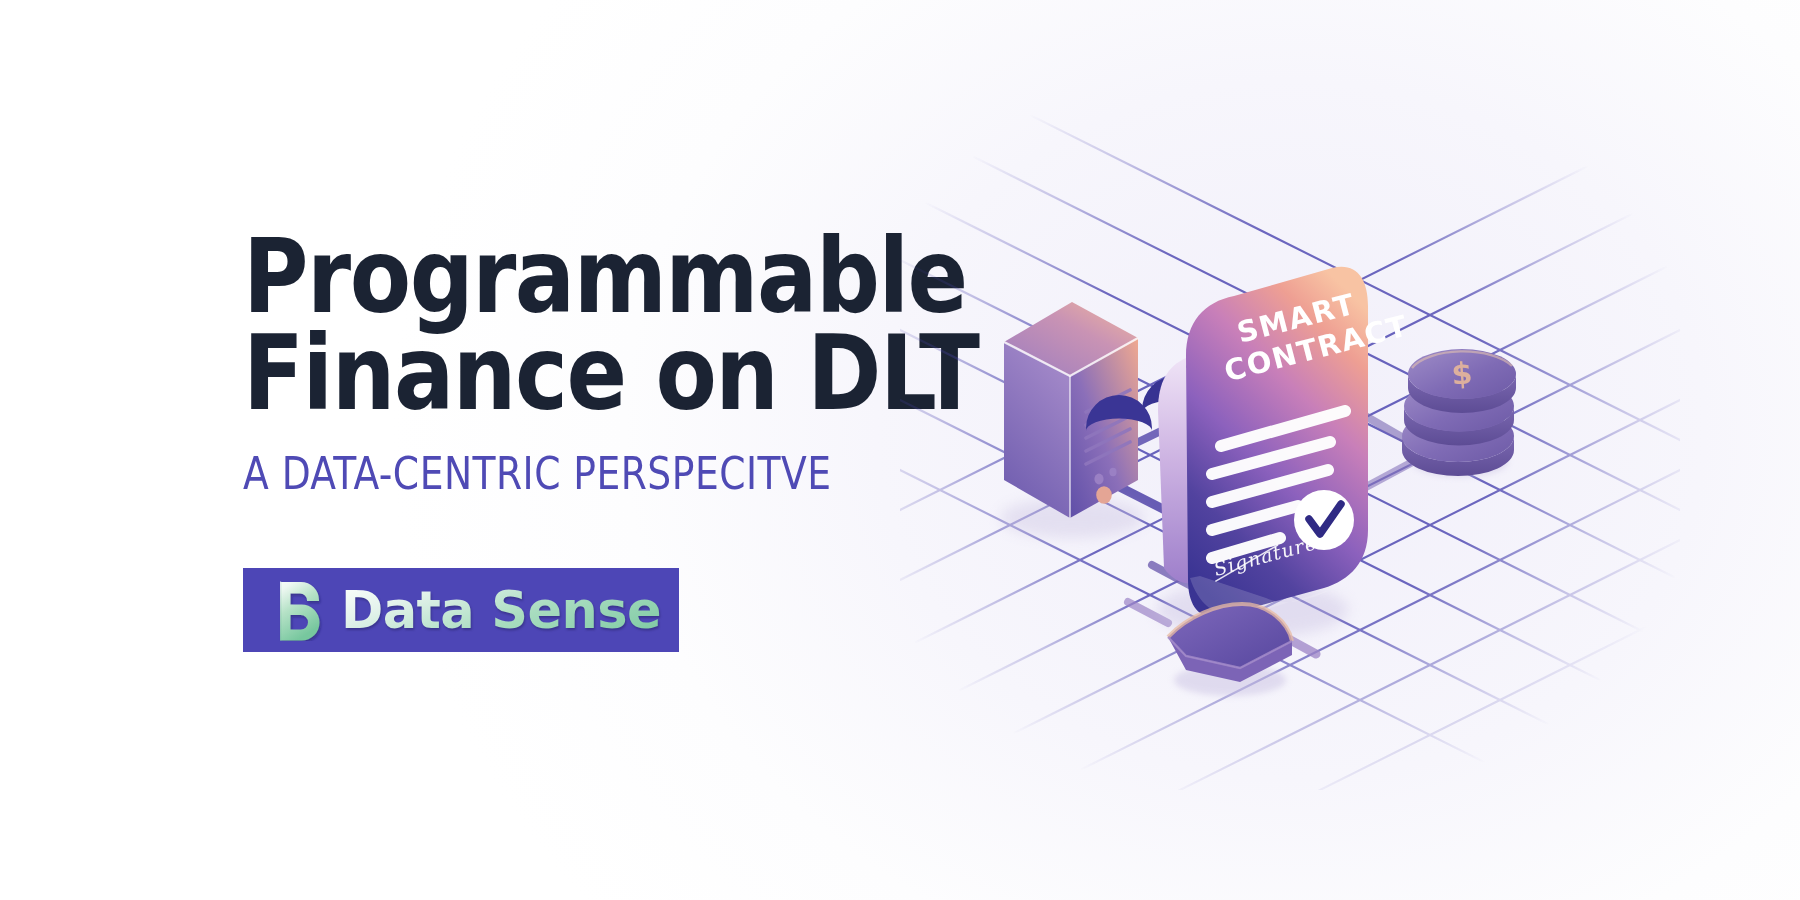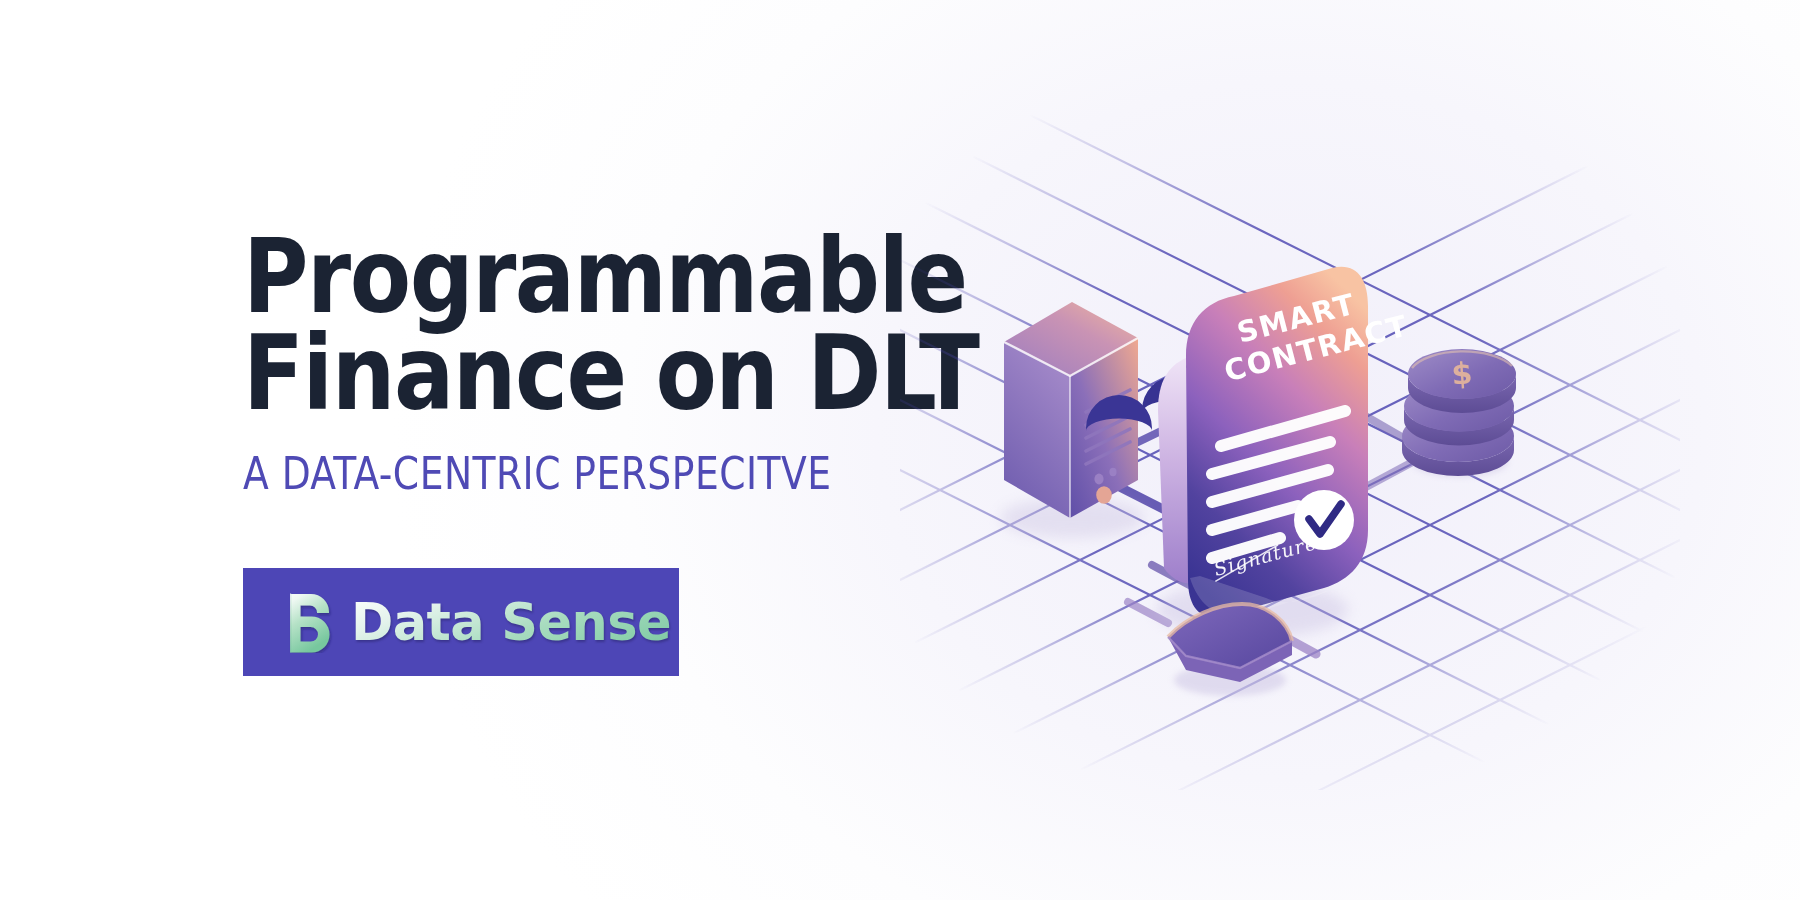--- a/index.html
+++ b/index.html
@@ -51,25 +51,25 @@
     margin-top:30px;
     transform:scaleX(0.93);
     transform-origin:left center;
     white-space:nowrap;
   }
 
   
   #logo-badge {
     position:absolute;
     left:243px; top:568px;
-    width:436px; height:108px;
+    width:436px; height:84px;
     background:#4d46b6;
     display:flex;
     align-items:center;
-    padding-left:34px;
+    padding-left:24px;
     gap:16px;
   }
   #logo-mark { width:58px; height:62px; display:block; flex:0 0 auto; }
   #logo-wordmark {
     font-family:"DejaVu Sans","Liberation Sans", sans-serif;
     font-weight:bold;
     font-size:51px;
     letter-spacing:-0.6px;
     line-height:1;
     background:linear-gradient(160deg,#fbfefc 0%,#e4f3ec 22%,#a8dcbf 58%,#7cc9a2 100%);

